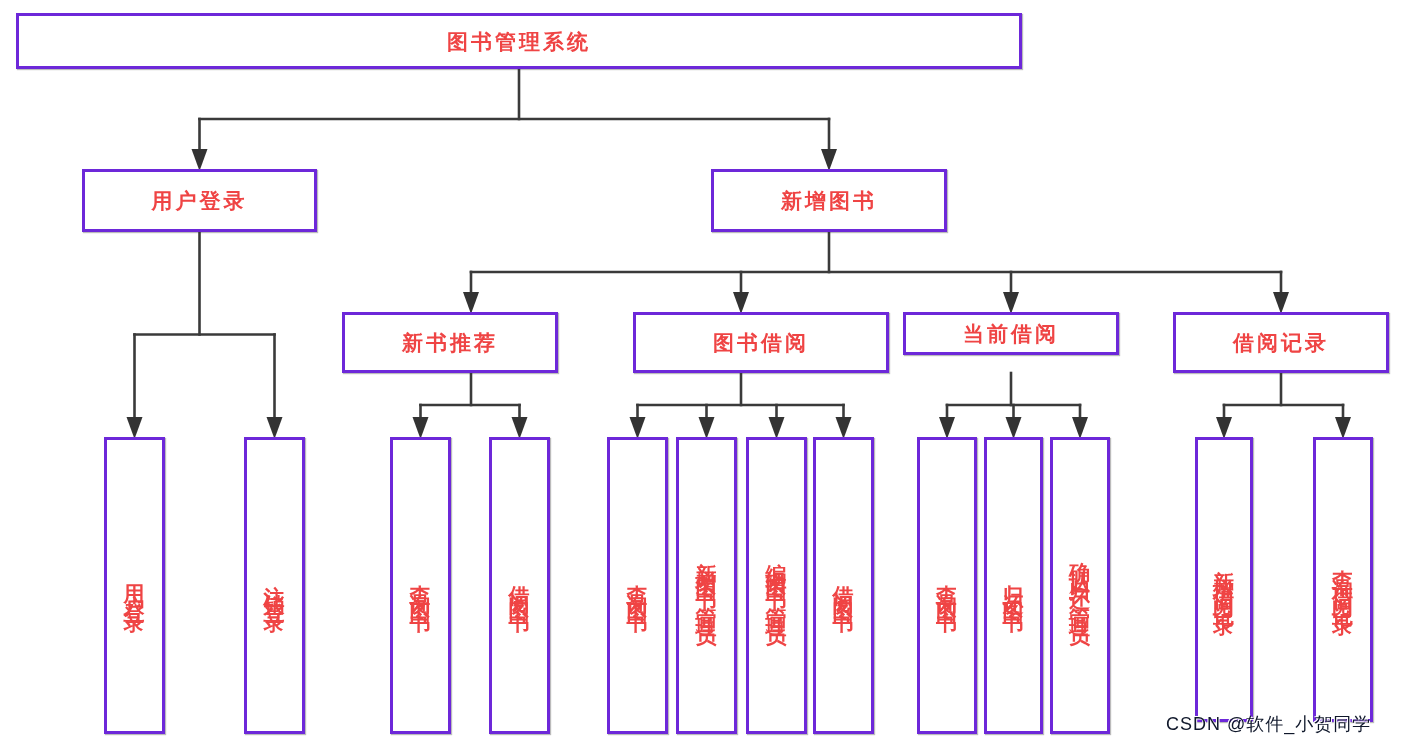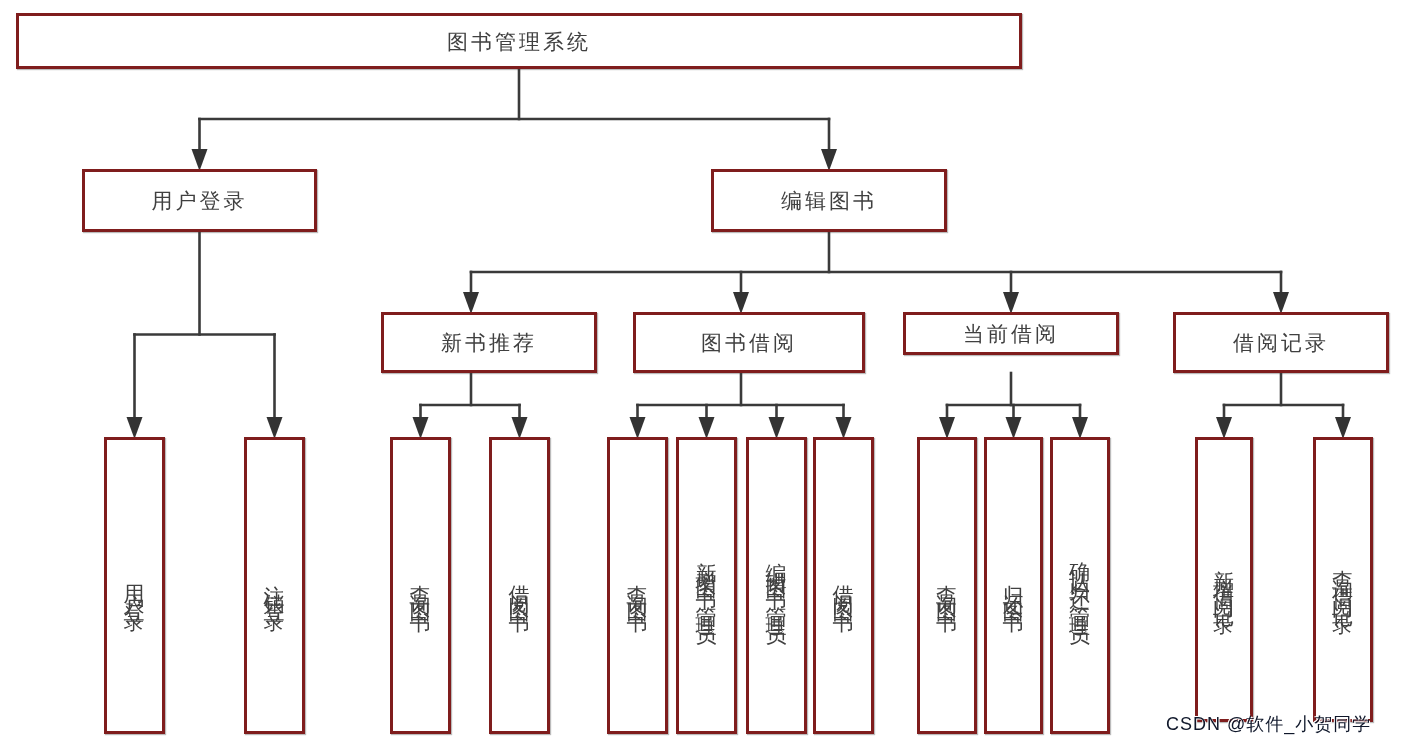--- a/index.html
+++ b/index.html
@@ -19,28 +19,29 @@
     position: absolute;
     left: 0;
     top: 0;
     width: 1405px;
     height: 747px;
     pointer-events: none;
   }
   .box {
     position: absolute;
     box-sizing: border-box;
-    border: 3px solid #7f1d1d;
+    border: 3px solid #6d28d9;
     background: #ffffff;
-    color: #404040;
+    color: #ef4444;
     display: flex;
     align-items: center;
     justify-content: center;
     box-shadow: 1px 1px 1px rgba(60,60,60,0.35);
     text-align: center;
+    font-weight: bold;
   }
   .hbox {
     font-size: 21px;
     letter-spacing: 3px;
     line-height: 1;
     white-space: nowrap;
   }
   .leaf {
     writing-mode: vertical-rl;
     font-size: 21px;
@@ -115,24 +116,24 @@
       <line x1="1224" y1="405" x2="1343" y2="405" stroke="#3a3a3a" stroke-width="2.6" stroke-linecap="square"></line>
       <line x1="1224" y1="405" x2="1224" y2="419" stroke="#3a3a3a" stroke-width="2.6" stroke-linecap="square"></line>
       <polygon points="1216,417 1232,417 1224,439" fill="#333333"></polygon>
       <line x1="1343" y1="405" x2="1343" y2="419" stroke="#3a3a3a" stroke-width="2.6" stroke-linecap="square"></line>
       <polygon points="1335,417 1351,417 1343,439" fill="#333333"></polygon>
     </svg>
 
   <div class="box hbox" id="n-root" style="left:16px; top:13px; width:1006px; height:56px;">图书管理系统</div>
 
   <div class="box hbox" id="n-login" style="left:82px; top:169px; width:235px; height:63px;">用户登录</div>
-  <div class="box hbox" id="n-mgmt" style="left:711px; top:169px; width:236px; height:63px;">编辑图书</div>
+  <div class="box hbox" id="n-mgmt" style="left:711px; top:169px; width:236px; height:63px;">新增图书</div>
 
-  <div class="box hbox" id="n-newbook" style="left:381px; top:312px; width:216px; height:61px;">新书推荐</div>
-  <div class="box hbox" id="n-borrow" style="left:633px; top:312px; width:232px; height:61px;">图书借阅</div>
+  <div class="box hbox" id="n-newbook" style="left:342px; top:312px; width:216px; height:61px;">新书推荐</div>
+  <div class="box hbox" id="n-borrow" style="left:633px; top:312px; width:256px; height:61px;">图书借阅</div>
   <div class="box hbox" id="n-current" style="left:903px; top:312px; width:216px; height:43px;">当前借阅</div>
   <div class="box hbox" id="n-records" style="left:1173px; top:312px; width:216px; height:61px;">借阅记录</div>
 
   <div class="box leaf" id="n-login-user" style="left:104px; top:437px; width:61px; height:297px;">用户登录</div>
   <div class="box leaf" id="n-login-logout" style="left:244px; top:437px; width:61px; height:297px;">注销登录</div>
 
   <div class="box leaf" id="n-newbook-query" style="left:390px; top:437px; width:61px; height:297px;">查询图书</div>
   <div class="box leaf" id="n-newbook-borrow" style="left:489px; top:437px; width:61px; height:297px;">借阅图书</div>
 
   <div class="box leaf" id="n-borrow-query" style="left:607px; top:437px; width:61px; height:297px;">查询图书</div>

